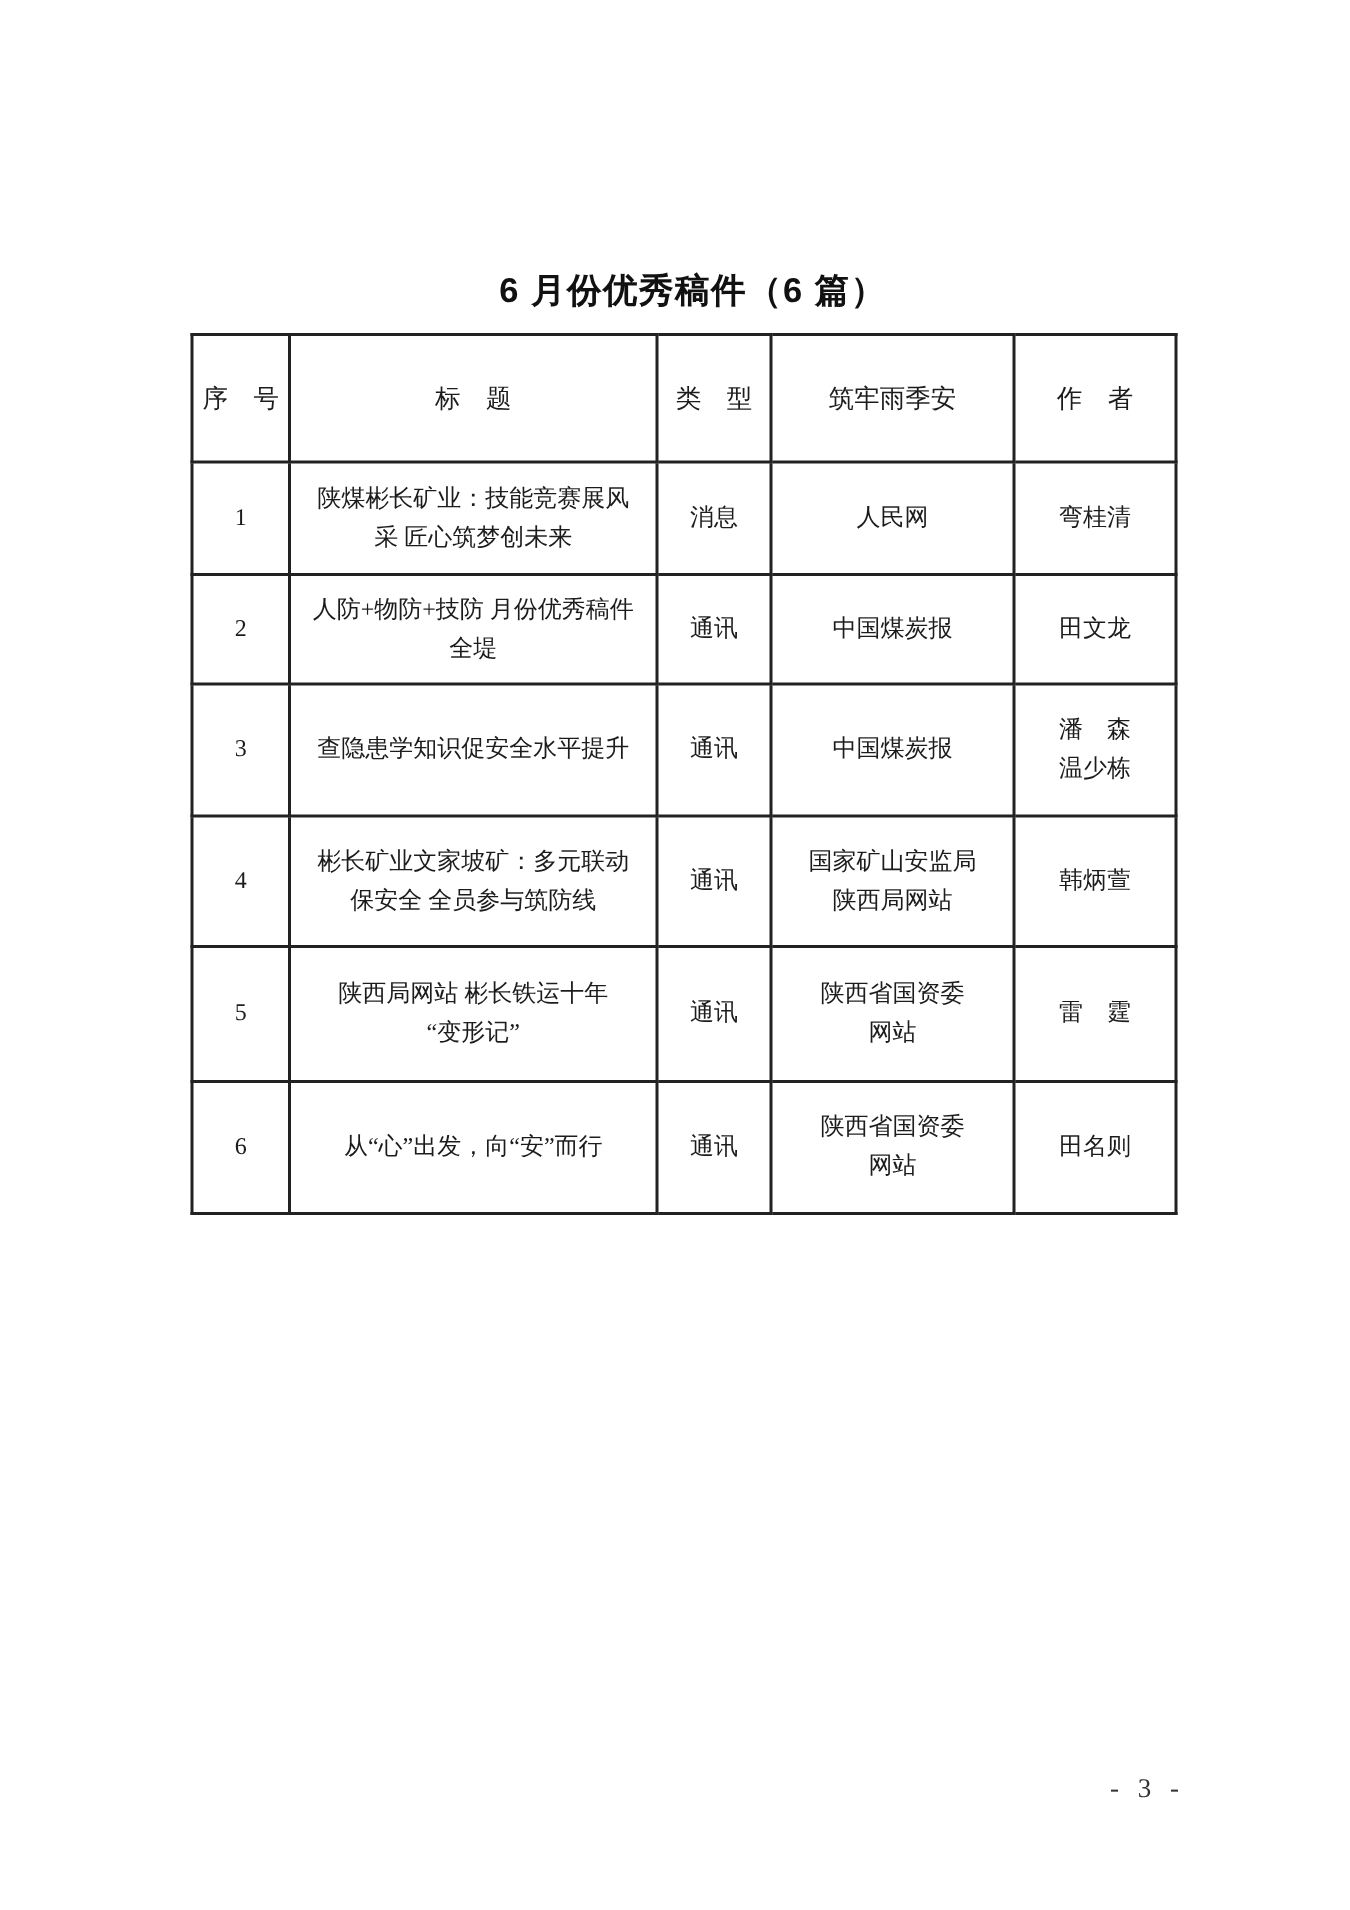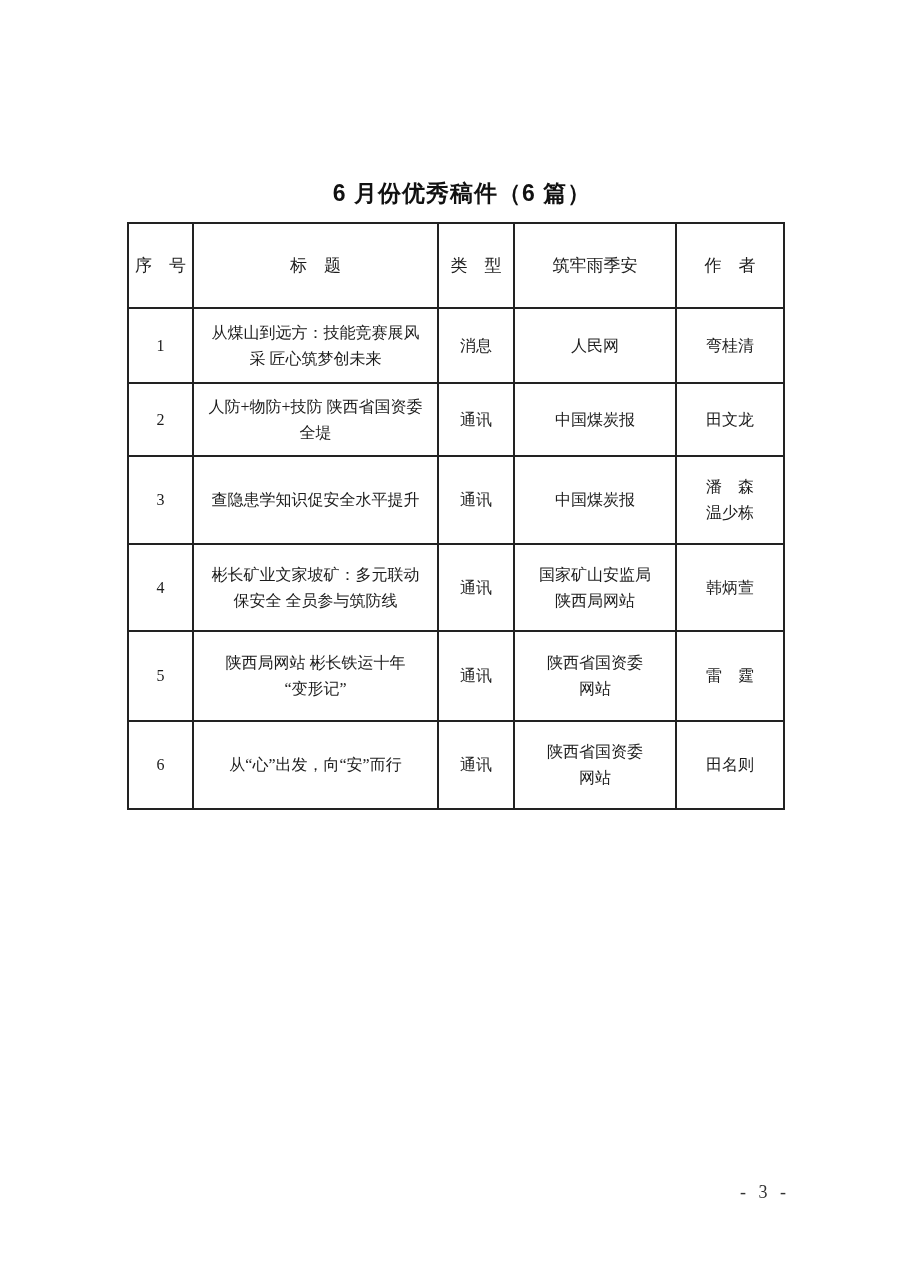--- a/index.html
+++ b/index.html
@@ -86,29 +86,29 @@
     <tbody>
       <tr style="height:85px;">
         <th>序　号</th>
         <th>标　题</th>
         <th>类　型</th>
         <th>筑牢雨季安</th>
         <th>作　者</th>
       </tr>
       <tr style="height:75px;">
         <td class="cell-no">1</td>
-        <td>从煤山到远方：技能竞赛展风
+        <td>陕煤彬长矿业：技能竞赛展风
 采 匠心筑梦创未来</td>
         <td>消息</td>
         <td>人民网</td>
         <td>弯桂清</td>
       </tr>
       <tr style="height:73px;">
         <td class="cell-no">2</td>
-        <td>人防+物防+技防 陕西省国资委
+        <td>人防+物防+技防 月份优秀稿件
 全堤</td>
         <td>通讯</td>
         <td>中国煤炭报</td>
         <td>田文龙</td>
       </tr>
       <tr style="height:88px;">
         <td class="cell-no">3</td>
         <td>查隐患学知识促安全水平提升</td>
         <td>通讯</td>
         <td>中国煤炭报</td>

